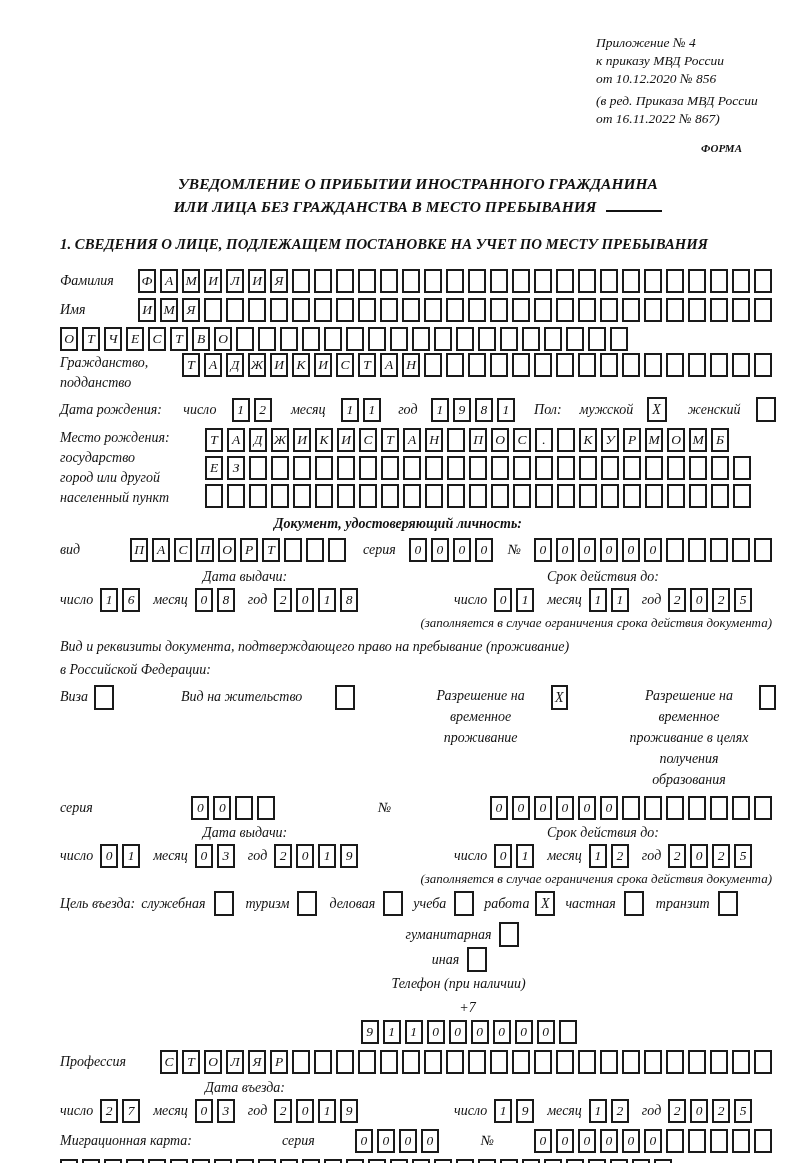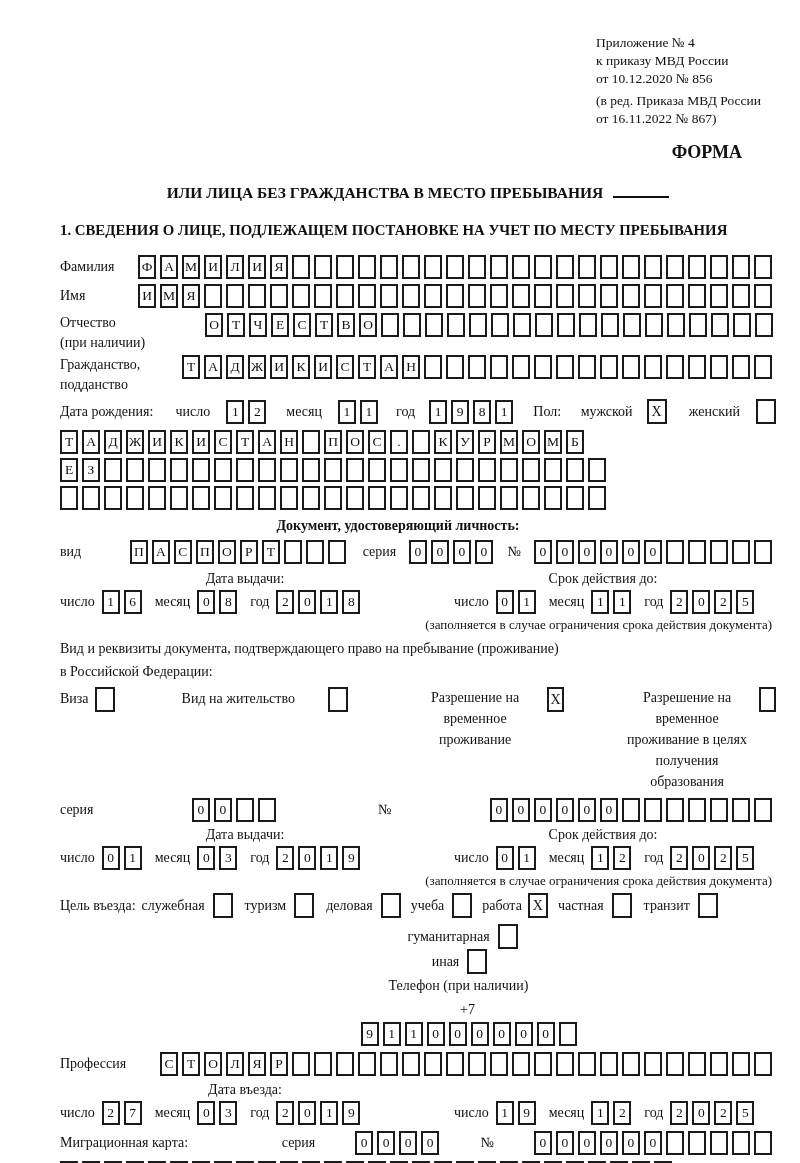--- a/index.html
+++ b/index.html
@@ -1,23 +1,23 @@
 <!DOCTYPE html>
 <html><head>
 <meta charset="utf-8">
 <style>
   html,body{margin:0;padding:0;background:#fff;}
   .page{
     position:relative;width:800px;height:1163px;box-sizing:border-box;
     padding:34px 24px 0 60px;background:#fff;color:#111;overflow:hidden;
-    font-family:"Liberation Serif","DejaVu Serif",serif;font-size:14px;
+    font-family:"Liberation Serif","DejaVu Serif",serif;font-size:14px;font-style:italic;
   }
   .appendix{margin-left:536px;width:190px;font-size:13.5px;line-height:18px;}
   .appendix .gap{height:4px;}
-  .forma{margin-top:14px;text-align:right;padding-right:34px;font-weight:bold;font-size:18px;}
+  .forma{margin-top:14px;text-align:right;padding-right:34px;font-weight:bold;font-size:11px;}
   .title{margin-top:18px;text-align:center;font-weight:bold;font-size:15.5px;line-height:23px;}
   .title-underline{display:inline-block;width:56px;border-bottom:2px solid #111;height:14px;margin-left:10px;}
   .sec1{margin-top:18px;margin-bottom:16px;font-weight:bold;font-size:14.8px;}
   .row{display:flex;align-items:flex-start;margin-bottom:5px;justify-content:space-between;}
   .lbl{line-height:24px;white-space:nowrap;}
   .lbl2{line-height:20px;}
   .cells{display:inline-flex;flex-wrap:nowrap;}
   .cell{
     display:inline-block;box-sizing:border-box;width:18px;height:24px;
     border:2px solid #1a1a1a;margin-right:4px;text-align:center;
@@ -66,20 +66,21 @@
     <div>к приказу МВД России</div>
     <div>от 10.12.2020 № 856</div>
     <div class="gap"></div>
     <div>(в ред. Приказа МВД России</div>
     <div>от 16.11.2022 № 867)</div>
   </div>
 
   <div class="forma">ФОРМА</div>
 
   <div class="title">
+    <div>УВЕДОМЛЕНИЕ О ПРИБЫТИИ ИНОСТРАННОГО ГРАЖДАНИНА</div>
     <div><span>ИЛИ ЛИЦА БЕЗ ГРАЖДАНСТВА В МЕСТО ПРЕБЫВАНИЯ</span><span class="title-underline"></span></div>
   </div>
 
   <div class="sec1">1. СВЕДЕНИЯ О ЛИЦЕ, ПОДЛЕЖАЩЕМ ПОСТАНОВКЕ НА УЧЕТ ПО МЕСТУ ПРЕБЫВАНИЯ</div>
 
   <div class="row">
     <span class="lbl w68">Фамилия</span>
     <span class="cells">
         <span class="cell">Ф</span>
         <span class="cell">А</span>
@@ -142,23 +143,20 @@
         <span class="cell"></span>
         <span class="cell"></span>
         <span class="cell"></span>
         <span class="cell"></span>
         <span class="cell"></span>
         <span class="cell"></span>
       </span>
   </div>
 
   <div class="row" style="margin-bottom:2px;">
-    <span class="lbl2 w145">
-      <span>Отчество</span><br><span>(при наличии)</span>
-    </span>
     <span class="cells">
         <span class="cell">О</span>
         <span class="cell">Т</span>
         <span class="cell">Ч</span>
         <span class="cell">Е</span>
         <span class="cell">С</span>
         <span class="cell">Т</span>
         <span class="cell">В</span>
         <span class="cell">О</span>
         <span class="cell"></span>
@@ -237,20 +235,26 @@
         <span class="cell">1</span>
       </span>
     <span class="lbl">Пол:</span>&nbsp;
     <span class="lbl mr6">мужской</span>
     <span class="cbox mr14">X</span>
     <span class="lbl mr8">женский</span>
     <span class="cbox"></span>
   </div>
 
   <div class="blockrow">
+    <span class="lbl2 w145">
+      <span>Место рождения:</span><br>
+      <span>государство</span><br>
+      <span>город или другой</span><br>
+      <span>населенный пункт</span>
+    </span>
     <div class="stack">
       <span class="cells">
           <span class="cell">Т</span>
           <span class="cell">А</span>
           <span class="cell">Д</span>
           <span class="cell">Ж</span>
           <span class="cell">И</span>
           <span class="cell">К</span>
           <span class="cell">И</span>
           <span class="cell">С</span>

